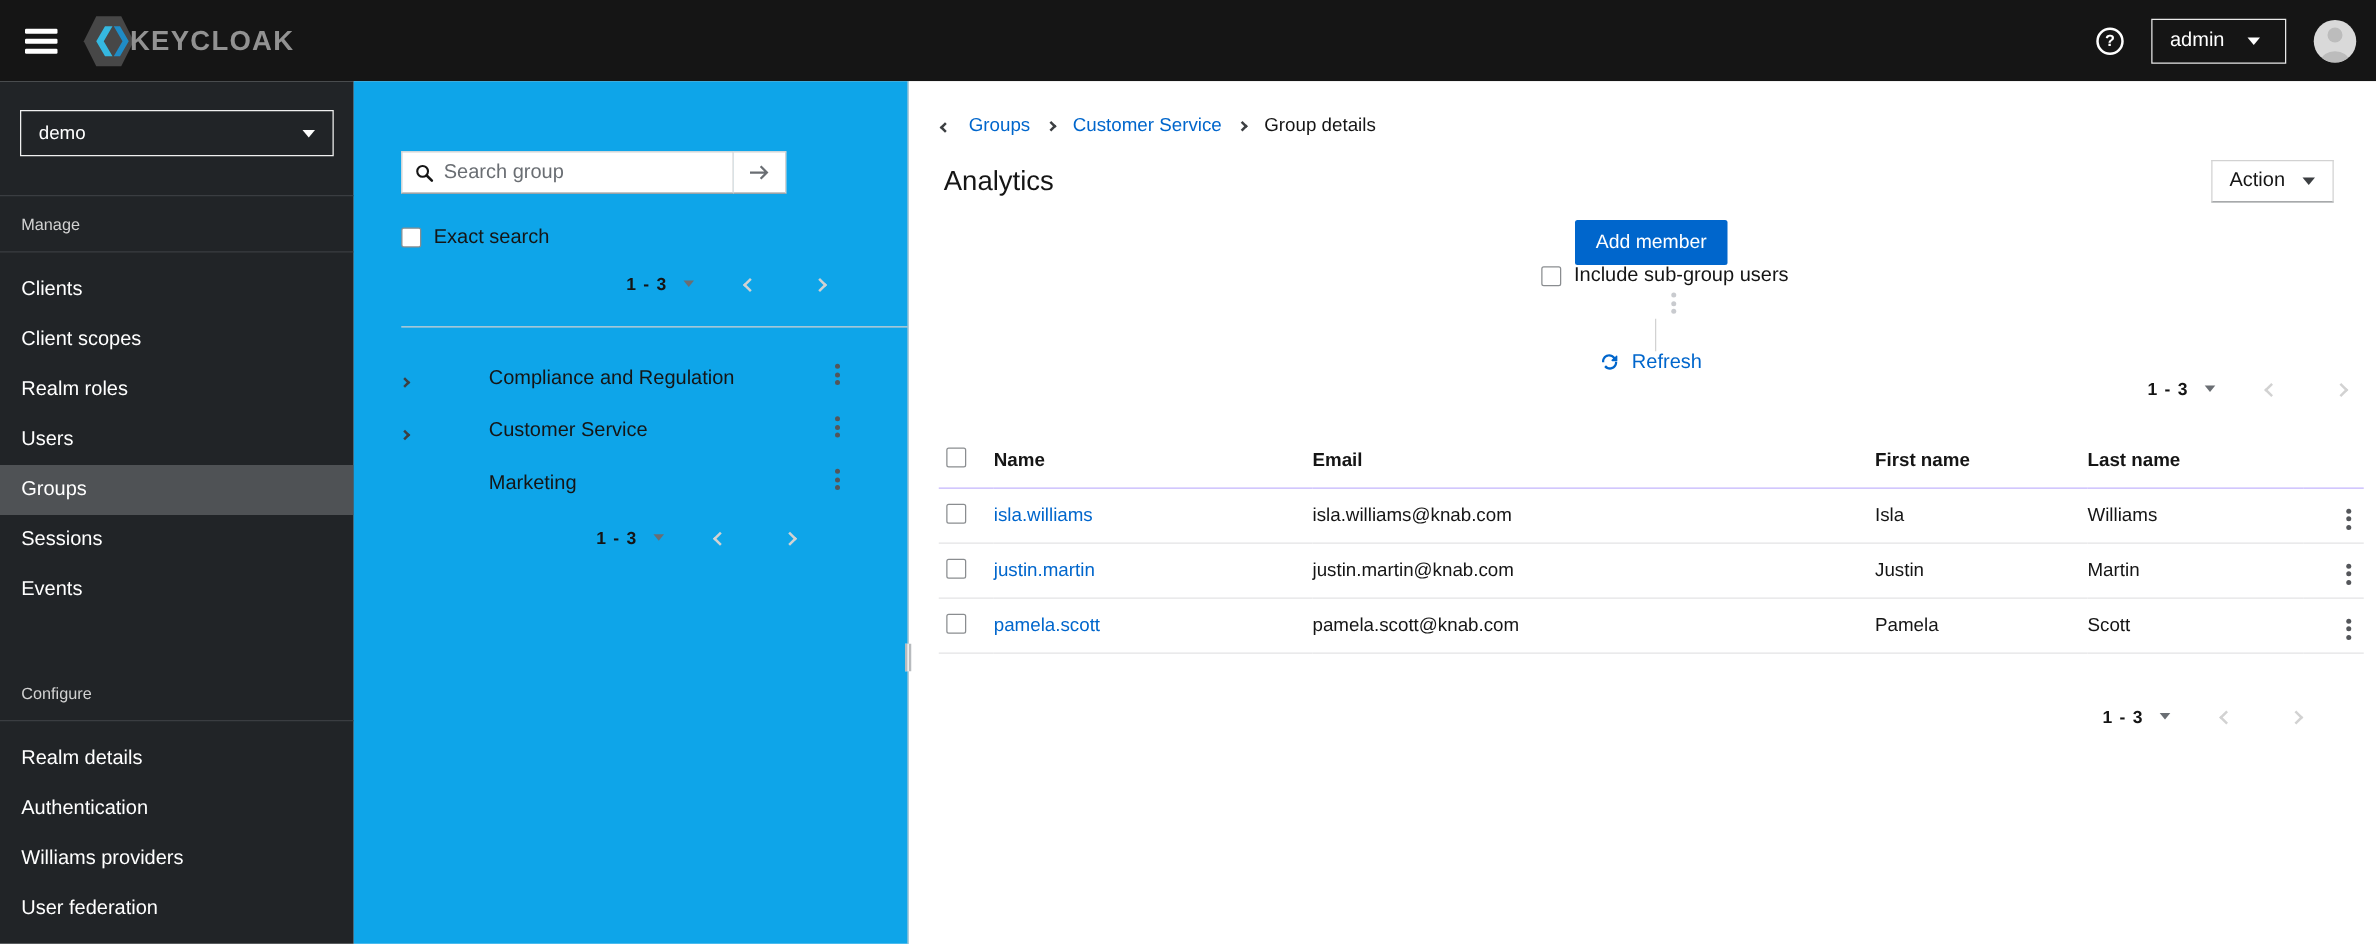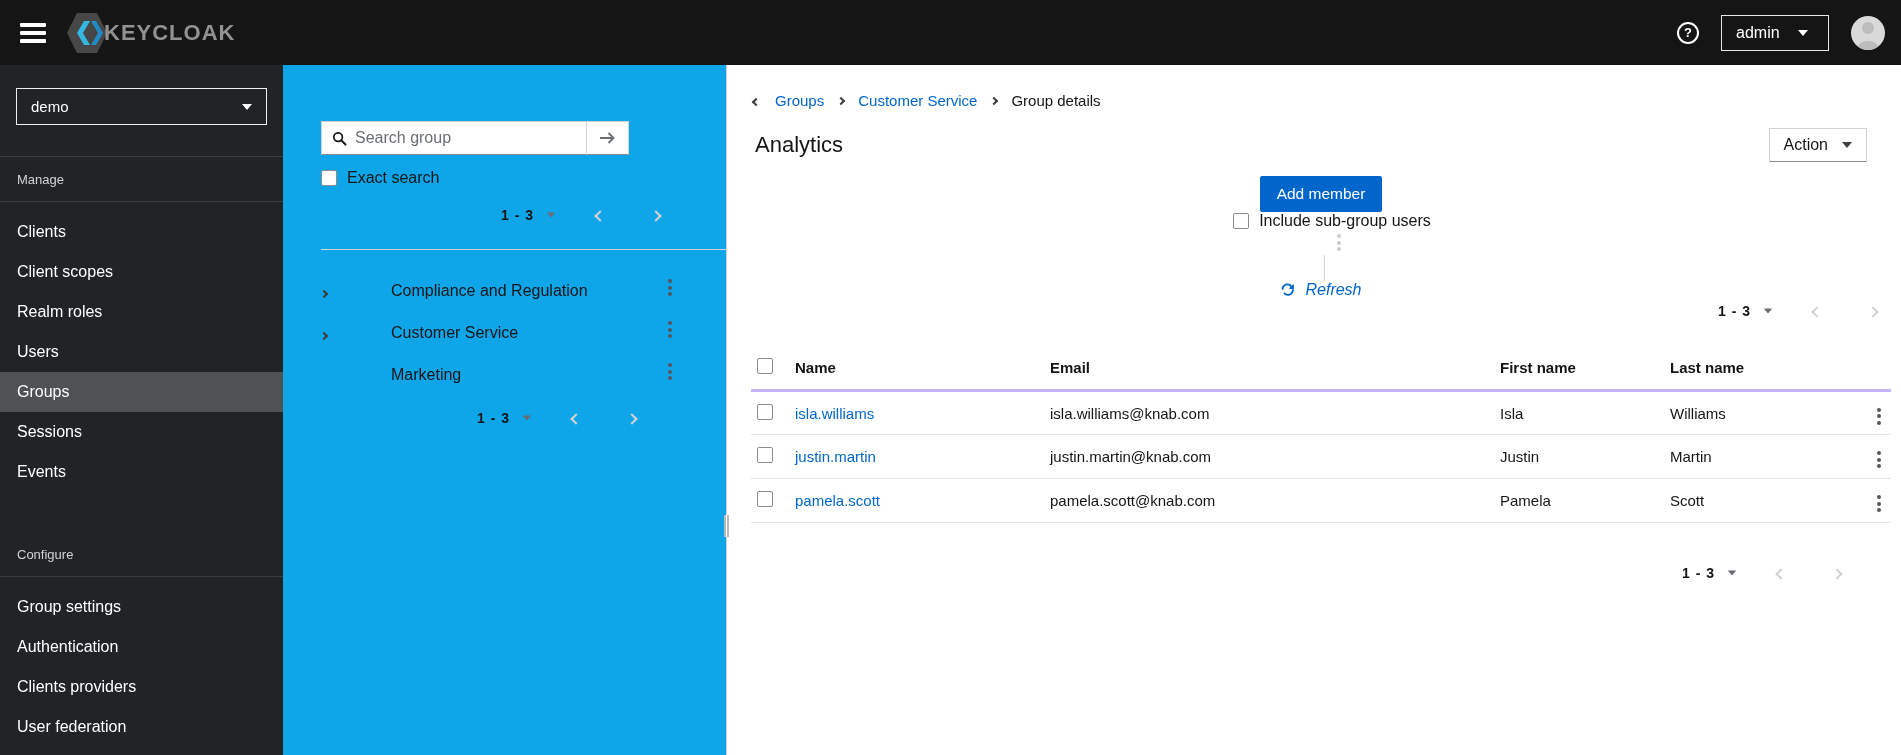--- a/index.html
+++ b/index.html
@@ -43,21 +43,21 @@
   .nav-gap { height:30px; }
 
   
   .group-panel { width:444px; flex:none; border-right:1px solid #d2d2d2; position:relative; background:#0ea5e9;}
   .drag-handle { position:absolute; right:-3px; top:450px; width:5px; height:22px; border-left:2px solid #b8bbbe; border-right:2px solid #b8bbbe; background:#fff; z-index:2;}
   .search-row { margin:56px 24px 0 38px; display:flex; width:308px; }
   .search-box { flex:1; display:flex; align-items:center; border:1px solid #d2d2d2; border-bottom-color:#8a8d90; height:34px; padding:0 8px 0 10px; background:#fff;}
   .search-box input { border:none; outline:none; flex:1; font-size:16px; font-family:inherit; color:#151515; padding:0 0 0 8px; background:transparent;}
   .search-box input::placeholder { color:#6a6e73; }
   .search-go { width:42px; height:34px; border:1px solid #d2d2d2; border-bottom-color:#8a8d90; border-left:none; background:#fff; display:flex; align-items:center; justify-content:center; cursor:pointer;}
-  .exact-row { margin:14px 24px 0 38px; display:flex; align-items:center; gap:10px; }
+  .exact-row { margin:26px 24px 0 38px; display:flex; align-items:center; gap:10px; }
   .exact-row label { font-size:16px; cursor:pointer;}
   input[type="checkbox"] { appearance:none; -webkit-appearance:none; width:16px; height:16px; border:1px solid #8a8d90; border-radius:2px; background:#fff; margin:0; cursor:pointer; flex:none;}
 
   .pagination { display:flex; align-items:center; justify-content:flex-end; gap:20px; }
   .pg-range { display:flex; align-items:center; gap:12px; background:none; border:none; cursor:pointer; font-family:inherit; padding:4px 6px;}
   .pg-range b { font-size:14px; letter-spacing:1px; color:#151515;}
   .pg-range .caret { transform:scale(0.85); }
   .pg-nav { background:none; border:none; cursor:default; padding:4px 14px; }
   .chev { display:inline-block; width:8px; height:8px; border-right:2px solid #d2d2d2; border-bottom:2px solid #d2d2d2; }
   .chev.left  { transform:rotate(135deg); }
@@ -92,27 +92,27 @@
   .tab:first-child { border-left:1px solid #d2d2d2; }
   .tab.active { background:#fff; color:#151515; border-top:3px solid #0066cc; position:relative; border-right:none; border-left:none;}
   .tab.active::after { content:""; position:absolute; left:0; right:0; bottom:-1px; height:1px; background:#fff; }
 
   .toolbar { display:flex; align-items:center; margin-top:14px; min-height:36px;flex-direction:column;}
   .btn-primary { background:#0066cc; color:#fff; border:none; height:36px; padding:0 17px; font-size:15.5px; font-family:inherit; border-radius:2px; cursor:pointer;}
   .toolbar .cb-wrap { display:flex; align-items:center; gap:10px; margin-left:22px; }
   .toolbar .cb-wrap label { font-size:16px; cursor:pointer; }
   .toolbar .kebab { margin-left:36px; }
   .toolbar-divider { width:1px; height:26px; background:#d2d2d2; margin:0 28px 0 34px; }
-  .refresh-link { display:flex; align-items:center; gap:9px; color:#0066cc; font-size:16px; background:none; border:none; cursor:pointer; font-family:inherit; padding:0;font-style:italic;}
+  .refresh-link { display:flex; align-items:center; gap:9px; color:#0066cc; font-size:16px; background:none; border:none; cursor:pointer; font-family:inherit; padding:0;}
   .toolbar .pagination { margin-left:auto; }
 
   .members-table { width:100%; border-collapse:collapse; margin-top:23px; table-layout:fixed;}
   .members-table th { text-align:left; font-size:15px; font-weight:bold; color:#151515; padding:12px 8px 12px 0; }
   .members-table td { font-size:15px; color:#151515; padding:0 8px 0 0; height:44px; }
-  .members-table thead tr { border-bottom:3px solid #c4b5fd; }
+  .members-table thead tr { border-bottom:1px solid #c4b5fd; }
   .members-table tbody tr { border-bottom:1px solid #e3e3e5; }
   .members-table .cb-col { width:44px; padding-left:6px; }
   .members-table .kebab-col { width:48px; text-align:right; padding-right:4px;}
   .members-table a { color:#0066cc; text-decoration:none; cursor:pointer; }
   .main-pagination-bottom { margin:38px 36px 0 0; }
 </style>
 </head>
 <body>
 
 <header class="app-header">
@@ -154,23 +154,23 @@
       <div class="nav-item">Client scopes</div>
       <div class="nav-item">Realm roles</div>
       <div class="nav-item">Users</div>
       <div class="nav-item active">Groups</div>
       <div class="nav-item">Sessions</div>
       <div class="nav-item">Events</div>
     </div>
     <div class="nav-gap"></div>
     <div class="nav-section-title">Configure</div>
     <div class="nav-list">
-      <div class="nav-item">Group settings</div>
+      <div class="nav-item">Realm details</div>
       <div class="nav-item">Authentication</div>
-      <div class="nav-item">Clients providers</div>
+      <div class="nav-item">Williams providers</div>
       <div class="nav-item">User federation</div>
     </div>
   </nav>
 
   <section class="group-panel">
     <div class="drag-handle"></div>
 
     <div class="search-row">
       <div class="search-box">
         <svg width="15" height="15" viewBox="0 0 16 16">

